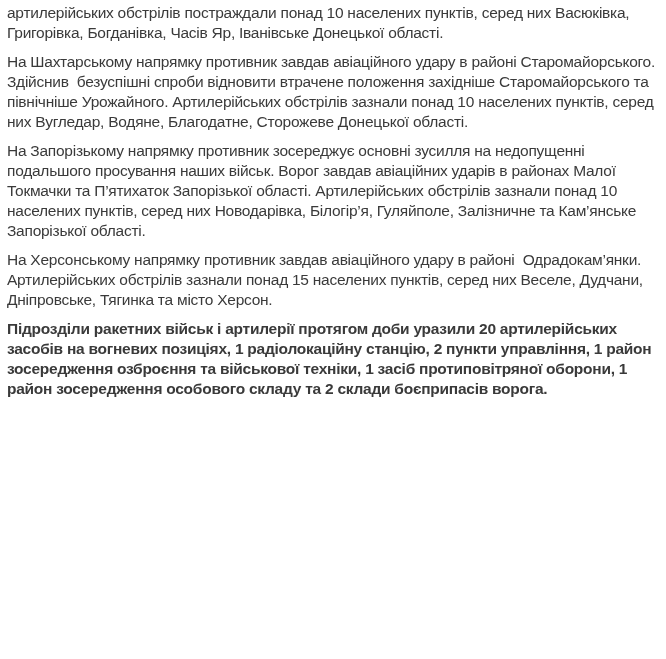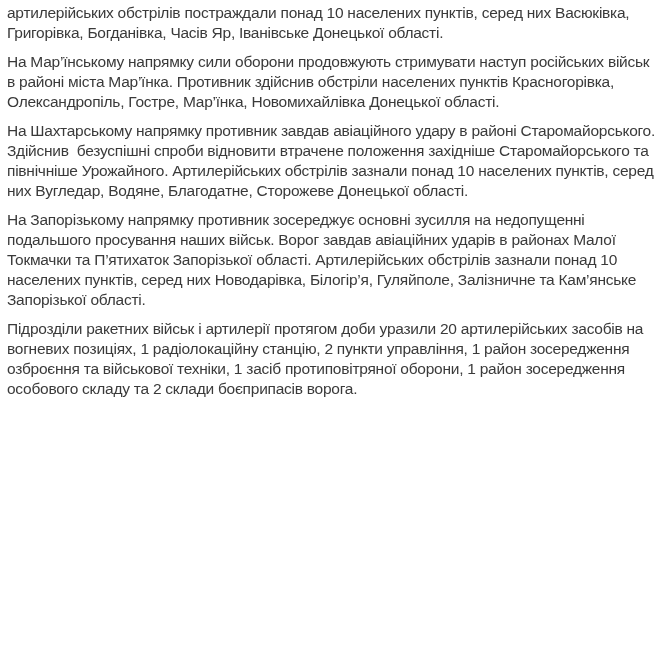--- a/index.html
+++ b/index.html
@@ -26,24 +26,24 @@
   .para {
     margin: 0 0 9px 0;
     font-family: "Liberation Sans", "DejaVu Sans", sans-serif;
     font-size: 15.5px;
     line-height: 20px;
     letter-spacing: -0.25px;
     color: var(--text-color);
     white-space: pre-wrap;
     text-align: left;
   }
-  .para:last-child { margin-bottom: 0; }
+  .para:last-child { margin-bottom: 0; font-weight: bold; }
 </style>
 </head>
 <body>
 
 <div class="report-page">
   <p class="para">артилерійських обстрілів постраждали понад 10 населених пунктів, серед них Васюківка, Григорівка, Богданівка, Часів Яр, Іванівське Донецької області.</p>
-  <p class="para">На Мар’їнському напрямку сили оборони продовжують стримувати наступ російських військ в районі міста Мар’їнка. Противник здійснив обстріли населених пунктів Красногорівка, Олександропіль, Гостре, Мар’їнка, Новомихайлівка Донецької області.</p>
   <p class="para">На Шахтарському напрямку противник завдав авіаційного удару в районі Старомайорського. Здійснив  безуспішні спроби відновити втрачене положення західніше Старомайорського та північніше Урожайного. Артилерійських обстрілів зазнали понад 10 населених пунктів, серед них Вугледар, Водяне, Благодатне, Сторожеве Донецької області.</p>
   <p class="para">На Запорізькому напрямку противник зосереджує основні зусилля на недопущенні подальшого просування наших військ. Ворог завдав авіаційних ударів в районах Малої Токмачки та П’ятихаток Запорізької області. Артилерійських обстрілів зазнали понад 10 населених пунктів, серед них Новодарівка, Білогір’я, Гуляйполе, Залізничне та Кам’янське Запорізької області.</p>
+  <p class="para">На Херсонському напрямку противник завдав авіаційного удару в районі  Одрадокам’янки. Артилерійських обстрілів зазнали понад 15 населених пунктів, серед них Веселе, Дудчани, Дніпровське, Тягинка та місто Херсон.</p>
   <p class="para">Підрозділи ракетних військ і артилерії протягом доби уразили 20 артилерійських засобів на вогневих позиціях, 1 радіолокаційну станцію, 2 пункти управління, 1 район зосередження озброєння та військової техніки, 1 засіб протиповітряної оборони, 1 район зосередження особового складу та 2 склади боєприпасів ворога.</p>
 </div>
 
 </body></html>

